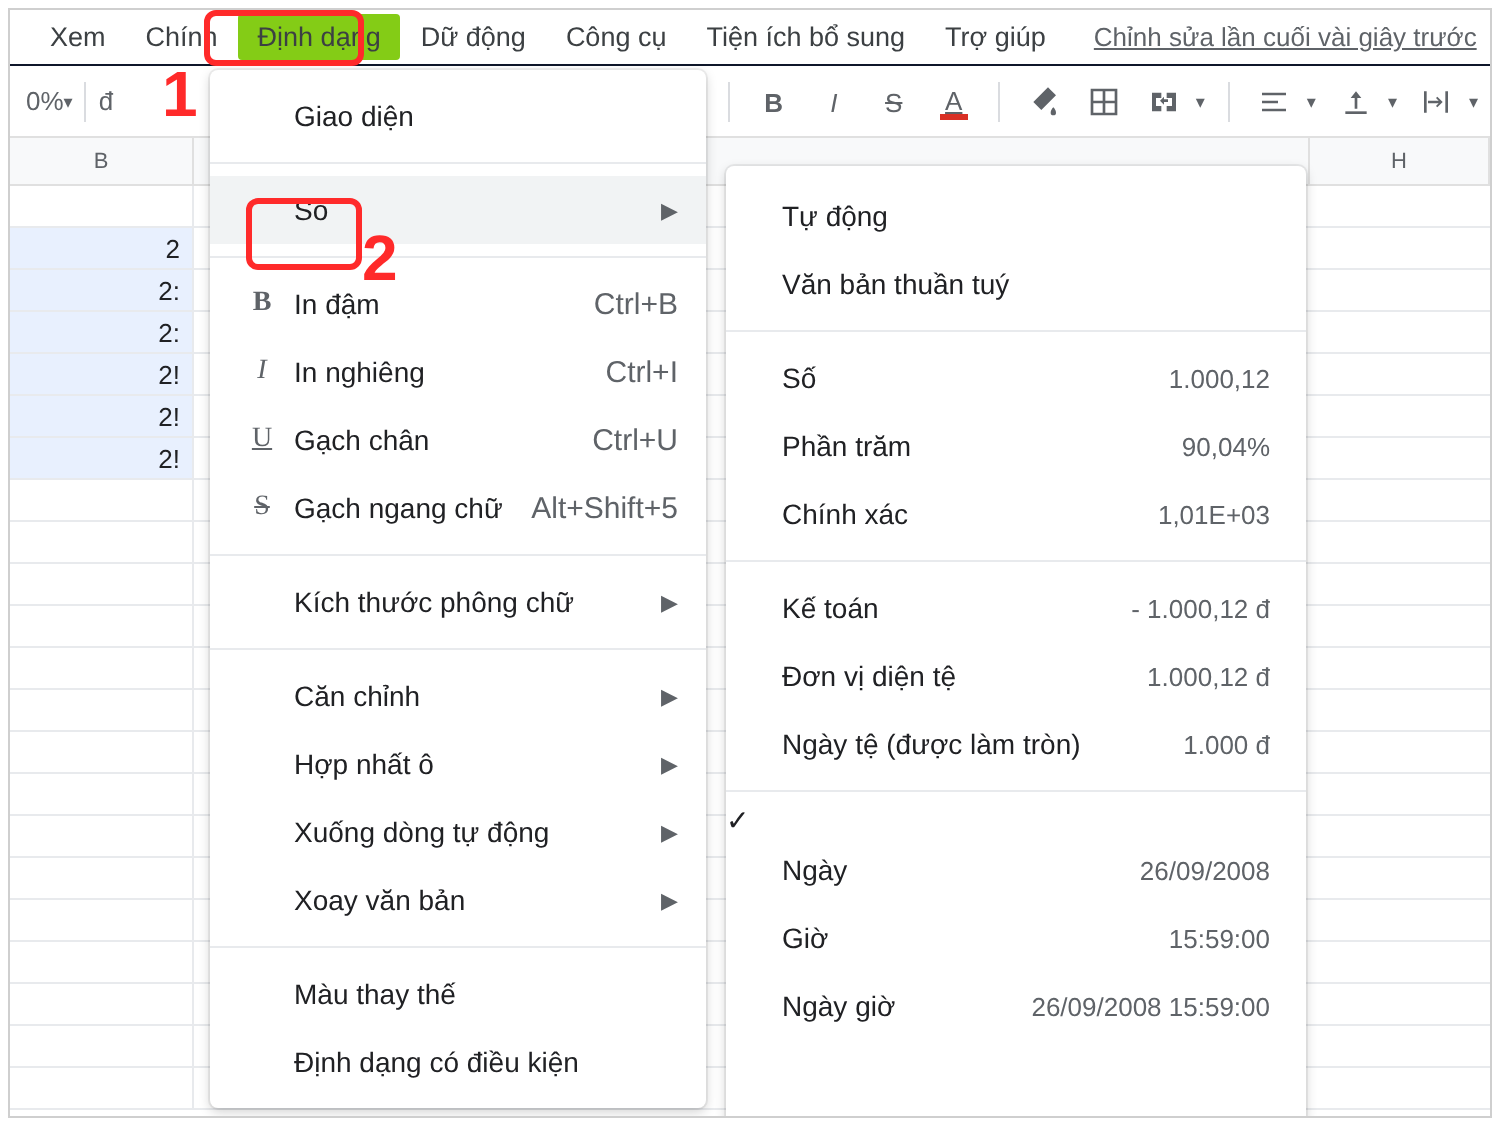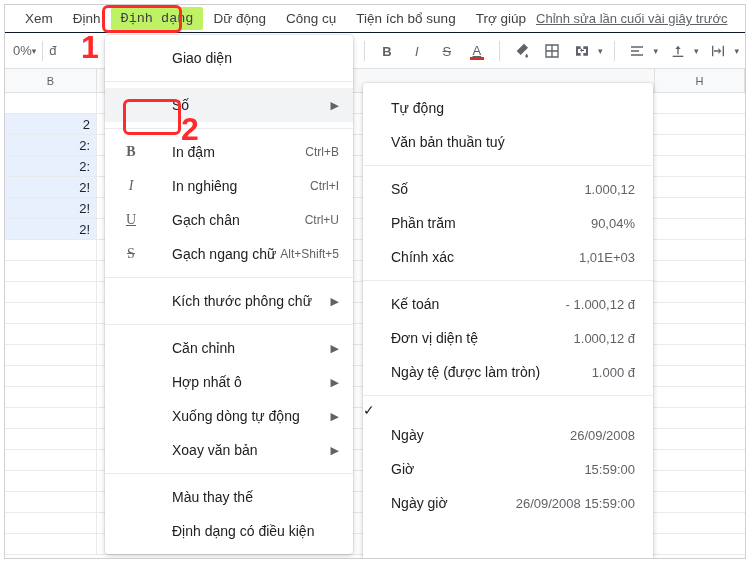--- a/index.html
+++ b/index.html
@@ -29,26 +29,25 @@
     gap: 0;
     font-size: 13.5px;
     color: #3c4043;
     border-bottom: 1px solid #0f172a;
   }
   .menubar .mitem {
     padding: 4px 10px;
     cursor: default;
   }
   .menubar .mitem.highlight {
-    background: #bef264;
+    background: #84cc16;
     border-radius: 2px;
-    font-family: Liberation Mono, monospace;
   }
   .menubar .edit-info {
-    margin-left: 0;
+    margin-left: 14px;
     color: #5f6368;
     text-decoration: underline;
     font-size: 13px;
   }
   .redbox1 {
     position: absolute;
     left: 97px; top: 0px;
     width: 80px; height: 28px;
     border: 3px solid #ff2a2a;
     border-radius: 6px;
@@ -143,22 +142,22 @@
     padding:0 14px 0 14px;
     position:relative;
     cursor: default;
   }
   .mi .ic {
     width:24px;
     display:flex; align-items:center; justify-content:center;
     color:#5f6368;
     font-family: Georgia, serif;
   }
-  .mi .lbl { flex:1; padding-left:4px;margin-left:25px;}
-  .mi .sc { color:#5f6368; font-size:12px;}
+  .mi .lbl { flex:1; padding-left:4px;}
+  .mi .sc { color:#5f6368; font-size:15px;}
   .mi .arrow { color:#5f6368; font-size:11px; margin-left:6px;}
   .mi.hover { background:#f1f3f4;}
   .msep { height:1px; background:#e8eaed; margin:6px 0;}
   .redbox2 {
     position:absolute;
     left:118px; top:94px;
     width:58px; height:36px;
     border:3px solid #ff2a2a;
     border-radius:6px;
     z-index:60;
@@ -194,21 +193,21 @@
   .strike { text-decoration: line-through; }
   .under { text-decoration: underline; }
 </style>
 </head>
 <body>
 
 <div class="frame">
 
   <div class="menubar">
     <div class="mitem">Xem</div>
-    <div class="mitem">Định</div>
+    <div class="mitem">Chính</div>
     <div class="mitem highlight">Định dạng</div>
     <div class="mitem">Dữ động</div>
     <div class="mitem">Công cụ</div>
     <div class="mitem">Tiện ích bổ sung</div>
     <div class="mitem">Trợ giúp</div>
     <div class="edit-info">Chỉnh sửa lần cuối vài giây trước</div>
   </div>
 
   <div class="toolbar">
     <div class="tleft">

